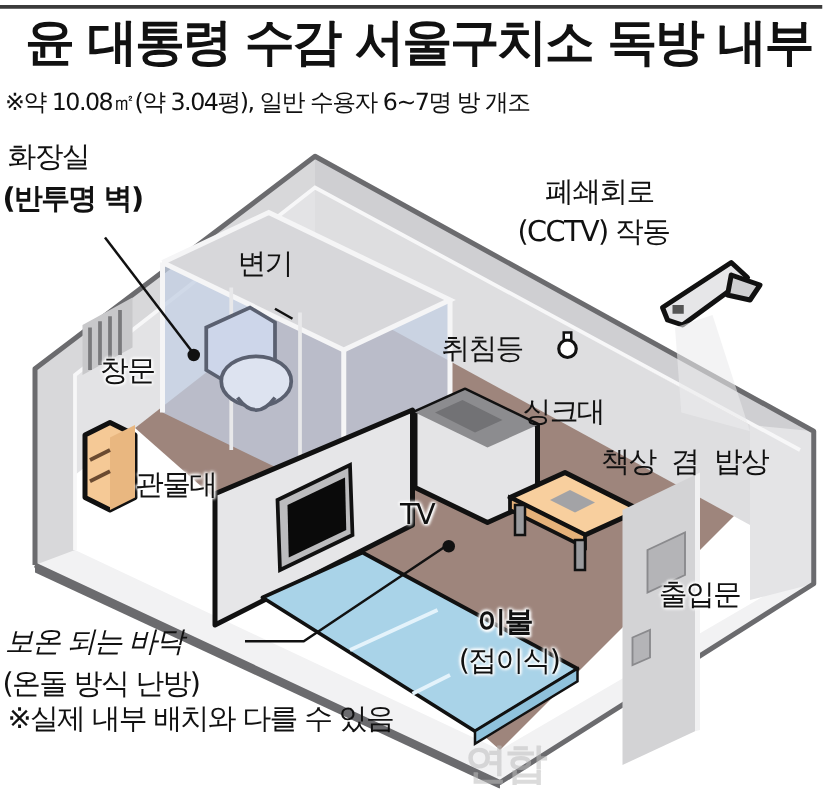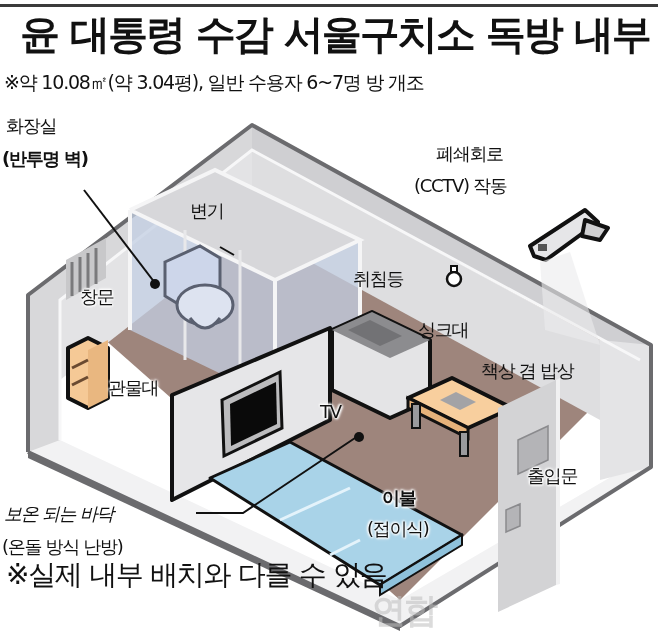--- a/index.html
+++ b/index.html
@@ -4,24 +4,24 @@
 <style>
   html, body { margin: 0; padding: 0; background: #ffffff; }
   body { width: 658px; height: 631px; position: relative; overflow: hidden;
          font-family: "DejaVu Sans", "Liberation Sans", sans-serif; color: #111; }
   .rule { position: absolute; left: 0; top: 4px; width: 658px; height: 3px; background: #3b3b3b; }
   .title { position: absolute; left: 20px; top: 10px; font-size: 40px; font-weight: bold;
            letter-spacing: -2px; white-space: nowrap; line-height: 48px; }
   .subtitle { position: absolute; left: 4px; top: 66px; font-size: 19px; letter-spacing: -1.2px;
               white-space: nowrap; line-height: 32px; }
   svg.scene { position: absolute; left: 0; top: 0; }
-  .lbl { position: absolute; font-size: 18px; letter-spacing: -1.3px; white-space: nowrap;
+  .lbl { position: absolute; font-size: 23px; letter-spacing: -1.3px; white-space: nowrap;
          line-height: 28px; }
   .lbl.halo { text-shadow: 0 0 3px #fff, 0 0 3px #fff, 0 0 4px #fff, 1px 1px 2px #fff, -1px -1px 2px #fff; }
-  .note { position: absolute; left: 6px; top: 560px; font-size: 28px; letter-spacing: -1.3px;
+  .note { position: absolute; left: 6px; top: 560px; font-size: 23px; letter-spacing: -1.3px;
           white-space: nowrap; line-height: 30px; }
   .watermark { position: absolute; left: 372px; top: 588px; font-size: 34px; font-weight: bold;
                color: rgba(190,190,190,0.55); letter-spacing: -2px; }
 </style>
 </head>
 <body>
 
 <div class="rule"></div>
 <div class="title">윤 대통령 수감 서울구치소 독방 내부</div>
 <div class="subtitle">※약 10.08㎡(약 3.04평), 일반 수용자 6~7명 방 개조</div>
@@ -136,21 +136,21 @@
 </svg>
 
 <div class="lbl" style="left:6px;top:112px;">화장실</div>
 <div class="lbl" style="left:2px;top:145px;font-weight:bold;">(반투명 벽)</div>
 <div class="lbl" style="left:190px;top:198px;font-family:Liberation Mono, monospace;">변기</div>
 <div class="lbl" style="left:436px;top:140px;">폐쇄회로</div>
 <div class="lbl" style="left:414px;top:172px;">(CCTV) 작동</div>
 <div class="lbl halo" style="left:80px;top:284px;font-family:Liberation Mono, monospace;">창문</div>
 <div class="lbl" style="left:353px;top:265px;">취침등</div>
 <div class="lbl" style="left:418px;top:316px;">싱크대</div>
-<div class="lbl" style="left:481px;top:357px;">책상 겸 밥상</div>
+<div class="lbl" style="left:481px;top:357px;font-family:Liberation Mono, monospace;">책상 겸 밥상</div>
 <div class="lbl halo" style="left:108px;top:374px;">관물대</div>
 <div class="lbl halo" style="left:296px;top:398px;margin-left:24px;">TV</div>
 <div class="lbl" style="left:4px;top:500px;font-style:italic;">보온 되는 바닥</div>
 <div class="lbl" style="left:2px;top:533px;">(온돌 방식 난방)</div>
 <div class="lbl halo" style="left:382px;top:484px;font-weight:bold;">이불</div>
 <div class="lbl halo" style="left:367px;top:515px;">(접이식)</div>
 <div class="lbl halo" style="left:527px;top:462px;">출입문</div>
 
 <div class="watermark">연합</div>
 <div class="note">※실제 내부 배치와 다를 수 있음</div>

